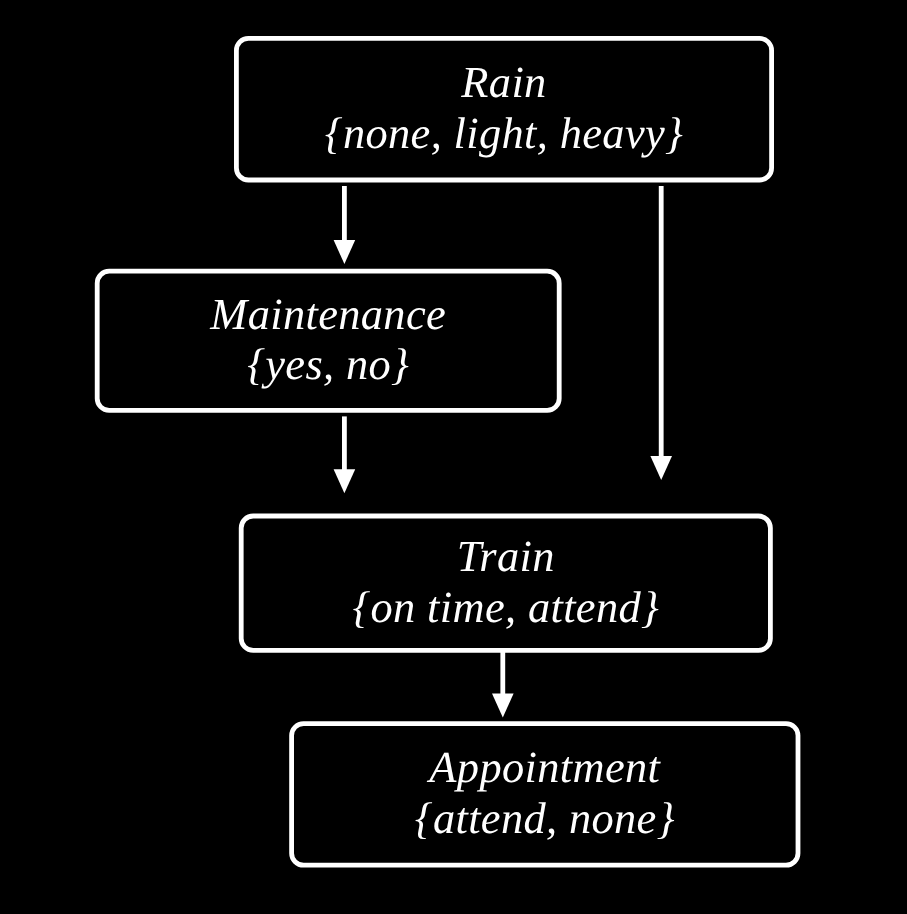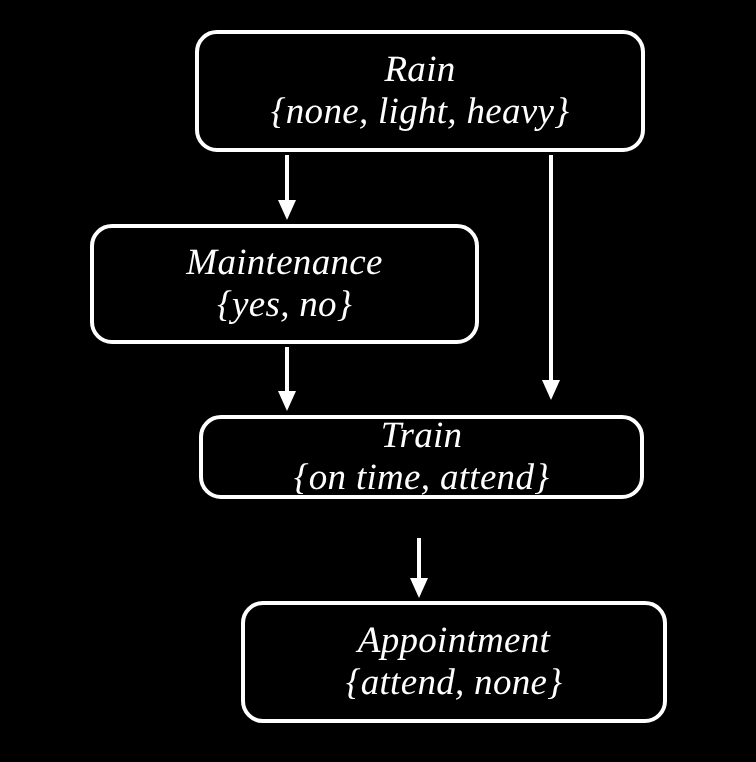--- a/index.html
+++ b/index.html
@@ -14,21 +14,21 @@
     height: 762px;
     background: #000000;
     overflow: hidden;
     font-family: "Liberation Serif", "DejaVu Serif", serif;
   }
   .node {
     position: absolute;
     box-sizing: border-box;
     background: #000000;
     border: 4px solid #ffffff;
-    border-radius: 22px;
+    border-radius: 12px;
     display: flex;
     flex-direction: column;
     align-items: center;
     justify-content: center;
     color: #ffffff;
     font-style: italic;
     line-height: 1.14;
     text-align: center;
     text-rendering: geometricPrecision;
   }
@@ -38,22 +38,22 @@
     white-space: nowrap;
   }
   .node-states {
     font-size: 37px;
     letter-spacing: 0.3px;
     white-space: nowrap;
   }
 
   
   #node-rain        { left: 195px; top: 30px;  width: 450px; height: 122px; }
-  #node-maintenance { left: 90px;  top: 224px; width: 389px; height: 120px; }
-  #node-train       { left: 199px; top: 415px; width: 445px; height: 84px; }
+  #node-maintenance { left: 79px;  top: 224px; width: 389px; height: 120px; }
+  #node-train       { left: 199px; top: 428px; width: 445px; height: 116px; }
   #node-appointment { left: 241px; top: 601px; width: 426px; height: 122px; }
 
   .edge {
     position: absolute;
     overflow: visible;
   }
   .edge svg { display: block; }
 </style>
 </head>
 <body>

